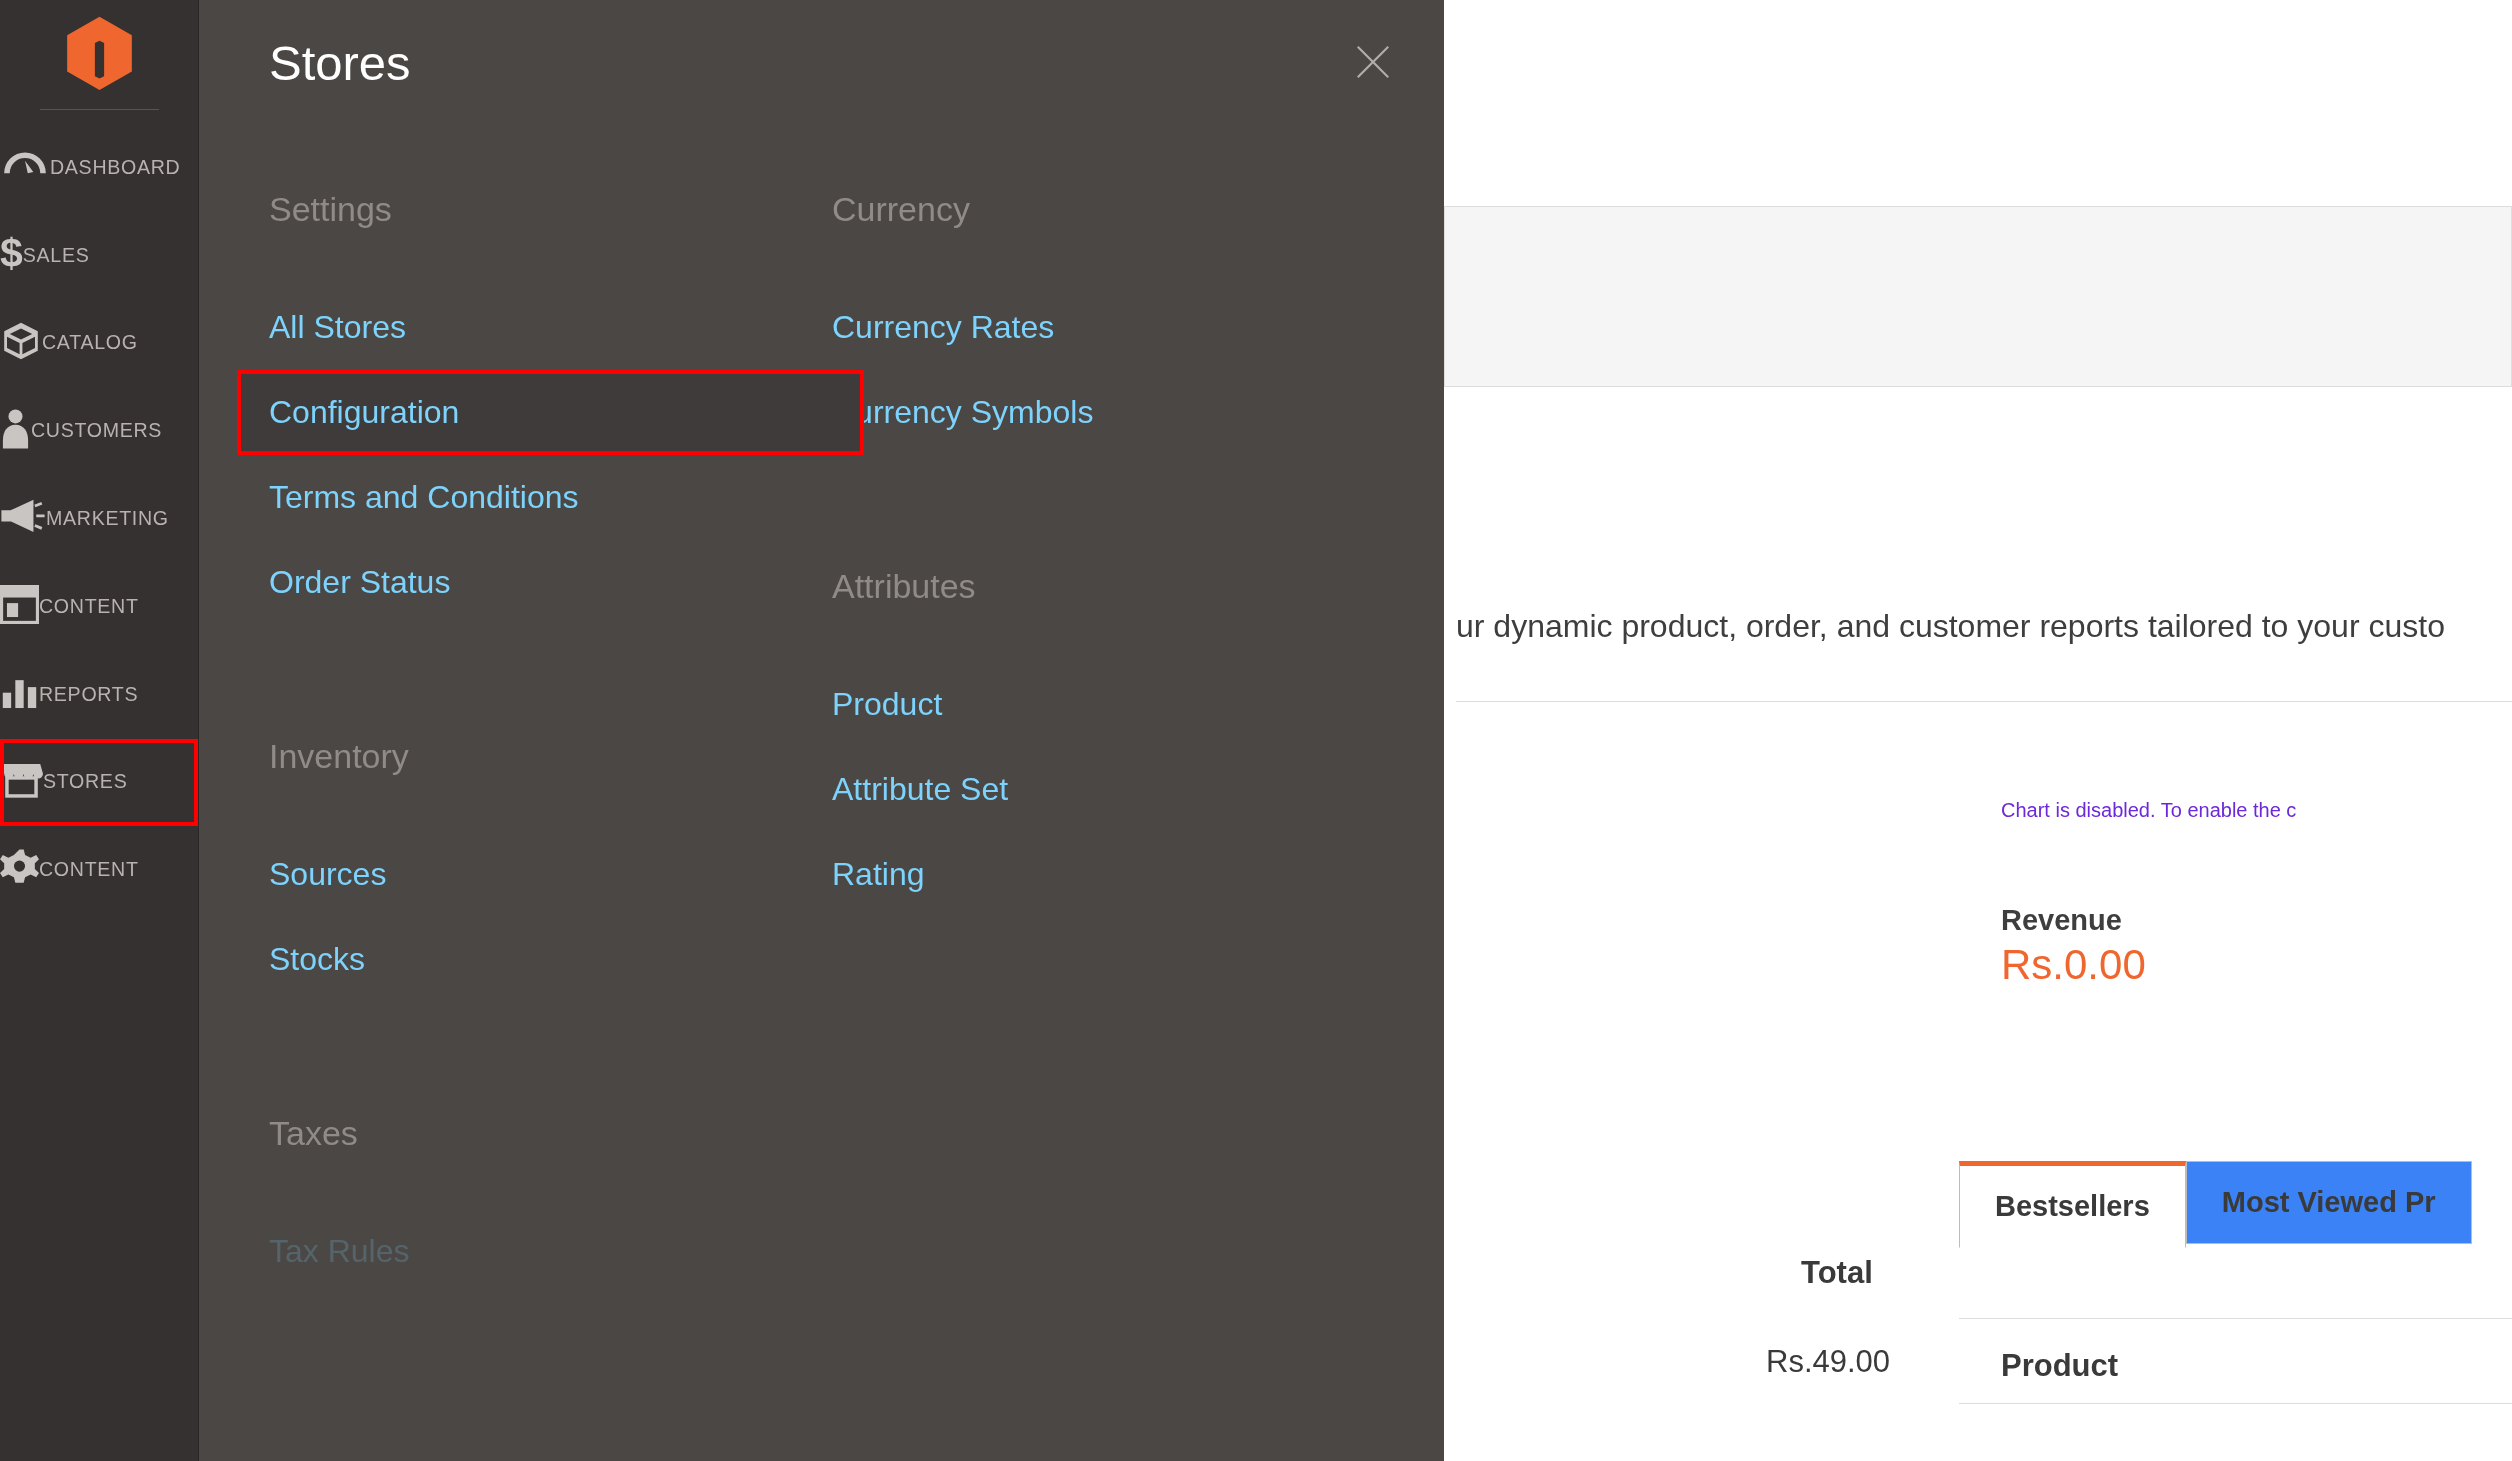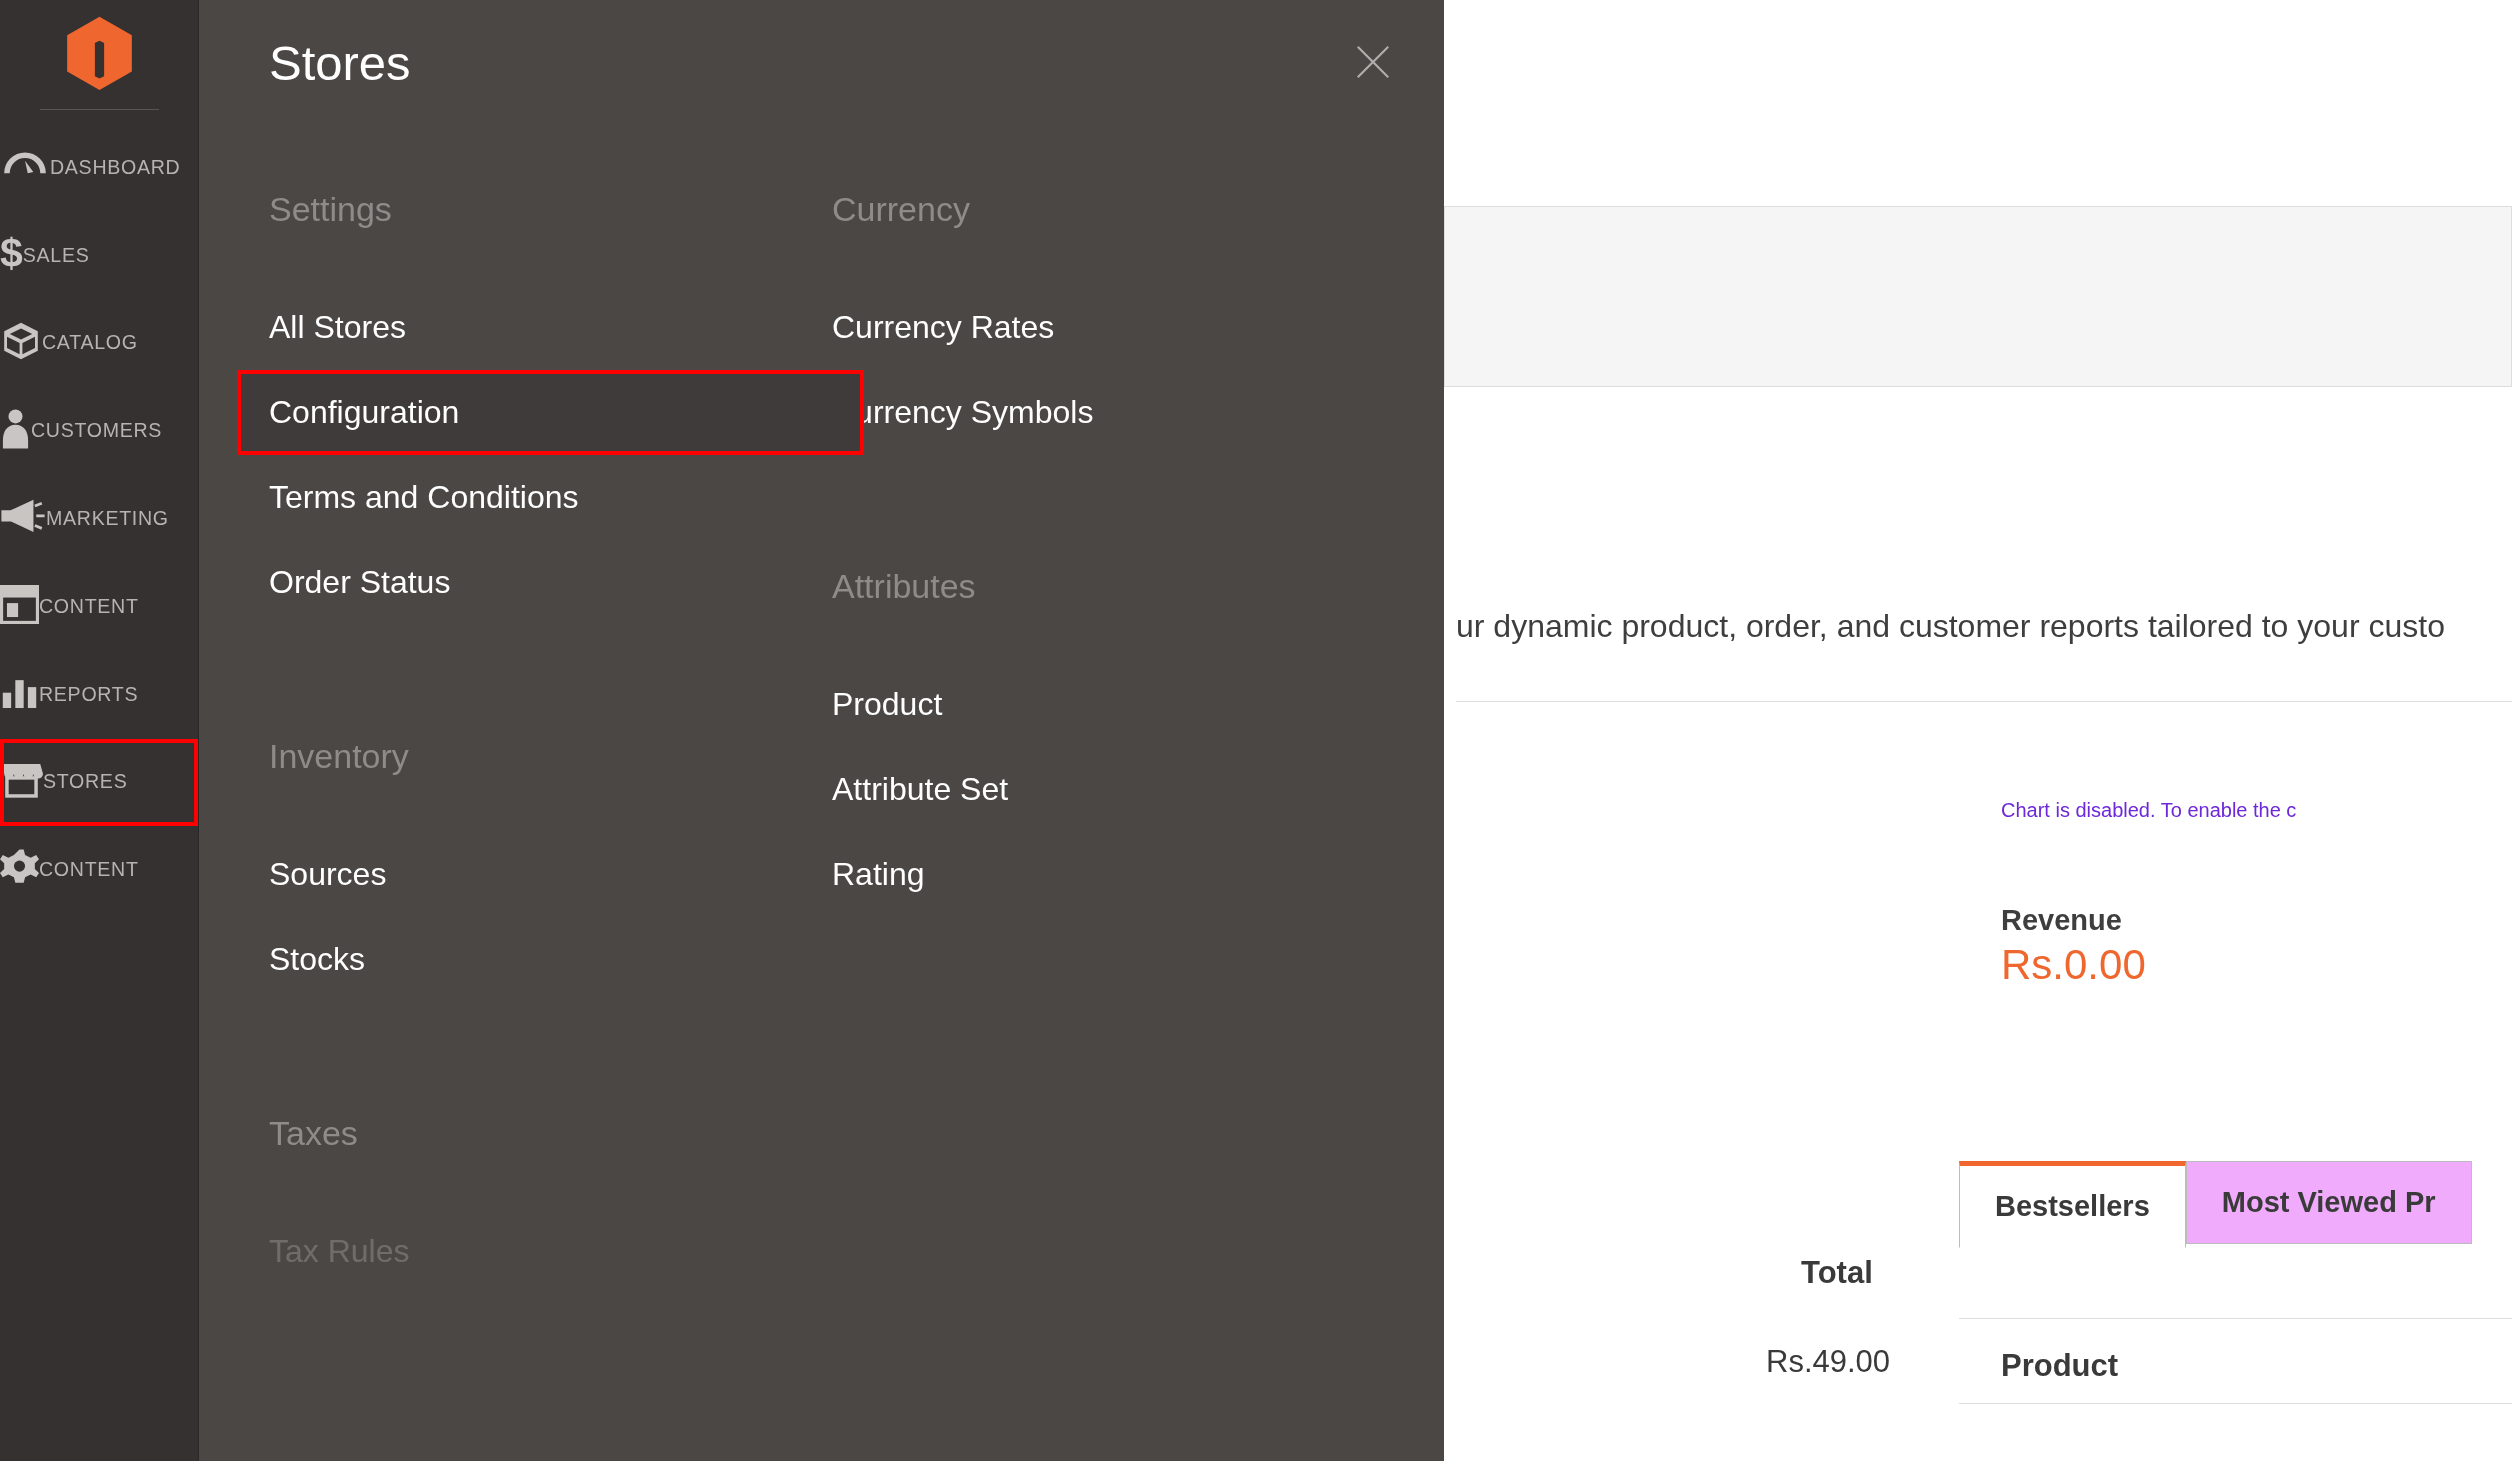--- a/index.html
+++ b/index.html
@@ -39,21 +39,21 @@
     .flyout-title { color: #fff; font-size: 49px; font-weight: 400; }
     .close-btn { color: #b2aead; cursor: pointer; }
     .close-btn svg { width: 36px; height: 36px; stroke: #b2aead; stroke-width: 3; }
 
     .flyout-cols { display:flex; margin-top: 91px; }
     .col { width: 617px; }
     .group-head { color: #908b89; font-size: 34px; font-weight: 400; margin-bottom: 56px; }
     .grp { margin-bottom: 112px; margin-top: 8px; }
     .grp:last-child { margin-bottom: 0; }
     .item {
-      color: #ffffff; font-size: 32px; font-weight: 300;
+      color: #7dd3fc; font-size: 32px; font-weight: 300;
       padding: 24px 0; cursor: pointer;
     }
     .item.highlight-bg { background: #3f3b3a; margin: 0 -32px; padding-left:32px; padding-right:32px; position: relative; }
     .item.highlight-bg::after { content:""; position:absolute; top:0; left:0; right:0; bottom:0; border:4.2px solid #ff0000; pointer-events:none; }
 
     
     .main {
       position: absolute; top: 0; left: 1444px; right: 0; height: 100%;
       background: #fff;
     }
@@ -71,21 +71,21 @@
     .chart-msg {
       position: absolute; top: 799px; left: 557px;
       font-size: 20px; color: #6d28d9;
     }
     .revenue-block { position: absolute; top: 904px; left: 557px; }
     .revenue-label { font-size: 29px; color: #3e3e3e; font-weight: 600; margin-bottom: 4.2px; }
     .revenue-value { font-size: 42px; color: #ef672f; font-weight: 400; }
 
     .tabs-row { position: absolute; top: 1161px; left: 515px; display:flex; align-items:flex-start; }
     .tab {
-      border: 1.4px solid #bcbcbc; background: #f0abfc;
+      border: 1.4px solid #bcbcbc; background: #3b82f6;
       padding: 24px 35px; font-size: 29px; color: #3a3a3a; font-weight: 600;
       cursor: pointer;
     }
     .tab.active { background:#fff; border-top: 5.6px solid #ef672f; border-bottom-color:#fff; }
 
     .total-label {
       position: absolute; top: 1255px; left: 357px;
       font-size: 31px; color: #3a3a3a; font-weight: 700;
     }
     .total-value {

